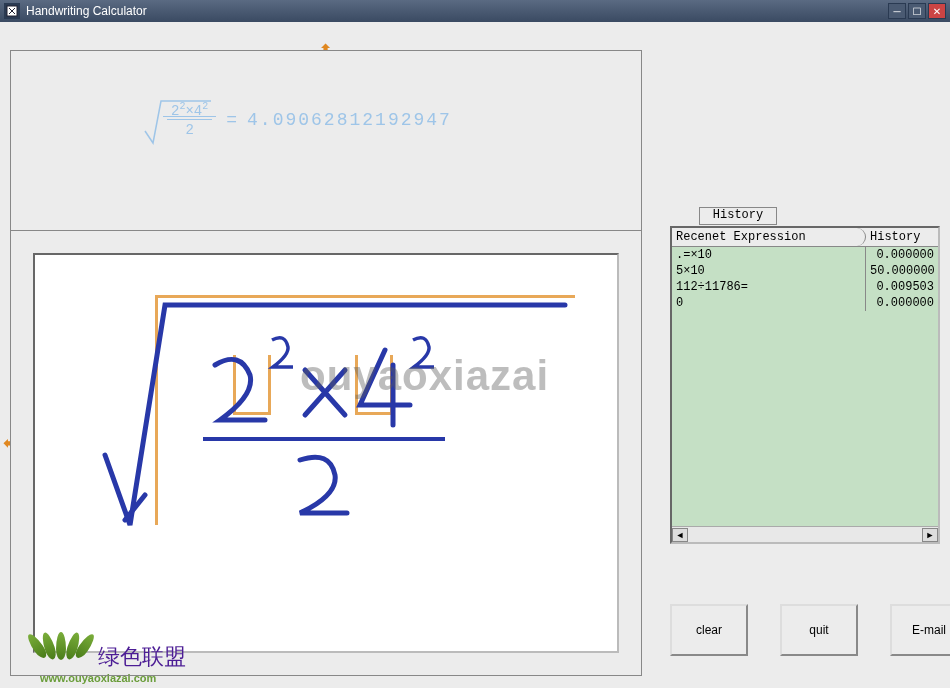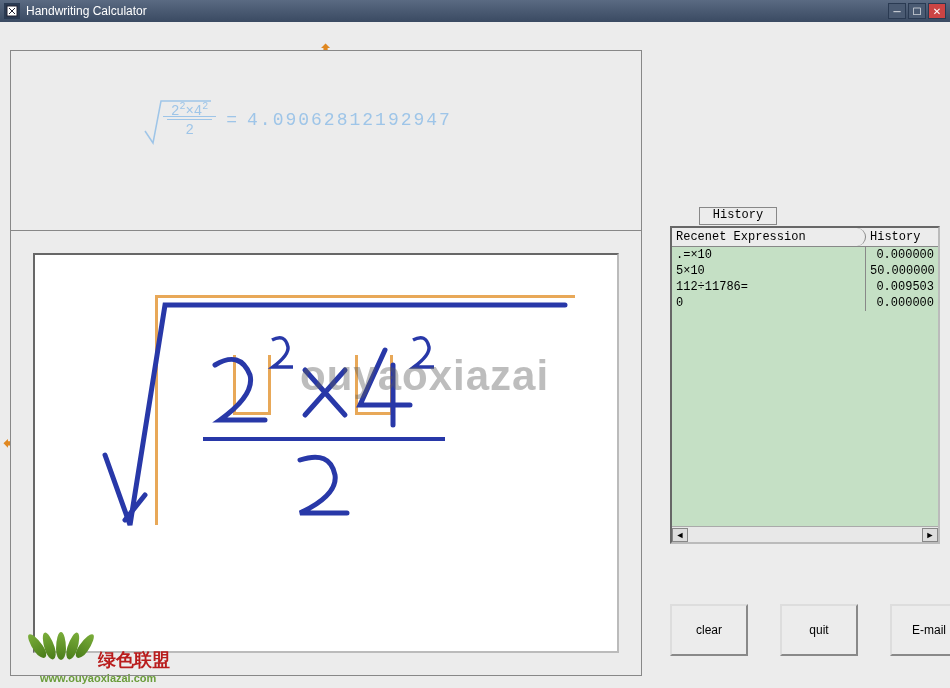--- a/index.html
+++ b/index.html
@@ -56,21 +56,21 @@
 .hscroll .track { flex: 1; }
 
 .bottom-btns { position: absolute; left: 670px; top: 582px; display: flex; gap: 32px; }
 .bottom-btns button { width: 78px; height: 52px; border: 2px outset #ddd; background: #ececec; font-size: 12px; cursor: pointer; font-family: "Tahoma", "SimSun", sans-serif; }
 
 .watermark { position: absolute; left: 268px; top: 330px; font-size: 42px; font-weight: bold; color: rgba(90,90,90,0.4); font-family: "Arial", sans-serif; pointer-events: none; letter-spacing: 1px; margin-left: 32px; }
 
 .footer-logo { position: absolute; left: 30px; bottom: 16px; display: flex; align-items: flex-end; gap: 8px; pointer-events: none; }
 .leaves { width: 60px; height: 40px; position: relative; }
 .leaf { position: absolute; width: 10px; height: 28px; background: linear-gradient(#7aad3a, #4a7d1a); border-radius: 50% 50% 50% 50% / 60% 60% 40% 40%; }
-.footer-text { font-size: 18px; font-weight: bold; color: #b91c1c; }
+.footer-text { font-size: 22px; font-weight: normal; color: #4c1d95; }
 .footer-url { position: absolute; left: 40px; bottom: 4px; font-size: 11px; color: #6a9d3a; font-weight: bold; pointer-events: none; }
 </style>
 </head>
 <body>
 
 <div class="titlebar">
   <div class="icon">
     <svg width="12" height="12" viewBox="0 0 12 12">
         <rect x="1" y="1" width="10" height="10" fill="#fff" stroke="#223"></rect>
         <path d="M3 3 L9 9 M9 3 L3 9" stroke="#223" stroke-width="1"></path>

